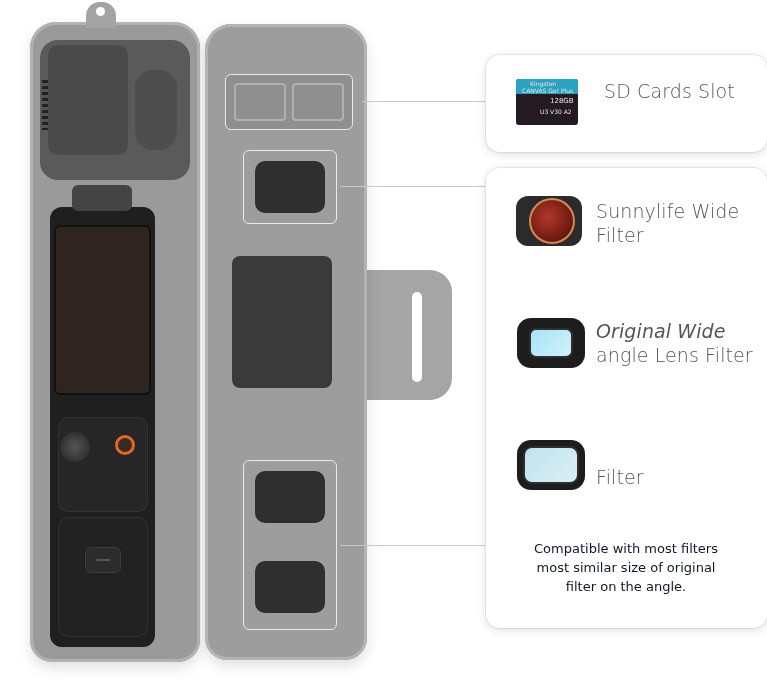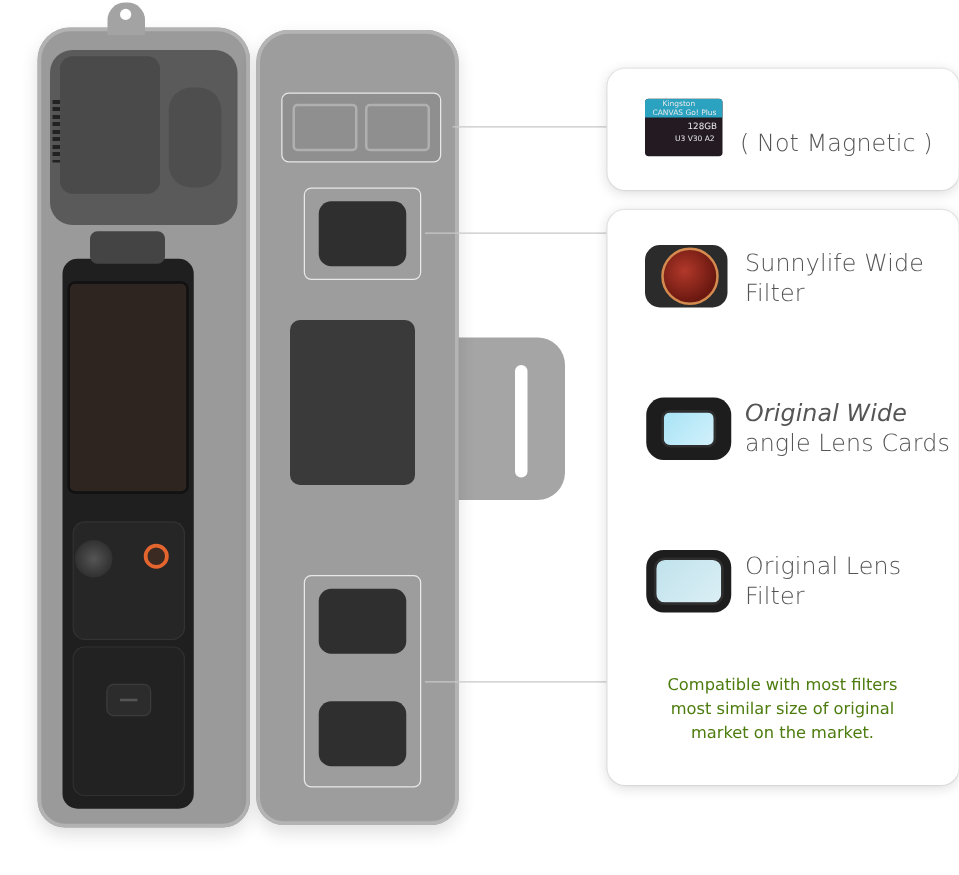--- a/index.html
+++ b/index.html
@@ -71,21 +71,21 @@
 
   
   .card {
     position: absolute; background: #ffffff; border-radius: 14px;
     box-shadow: 0 2px 10px rgba(0,0,0,0.14), 0 0 0 1px #efefef;
   }
   .card-sd { left: 486px; top: 55px; width: 281px; height: 97px; }
   .card-filters { left: 486px; top: 168px; width: 281px; height: 460px; }
 
   .label-text { position: absolute; color: #555555; font-family: "DejaVu Sans", sans-serif; font-size: 19px; line-height: 23px; font-weight: 300; letter-spacing: 0.1px; }
-  .note-text { position: absolute; color: #4d7c0f; font-size: 13px; line-height: 19px; text-align: center; }
+  .note-text { position: absolute; color: #0f172a; font-size: 13px; line-height: 19px; text-align: center; }
 
   
   .sd-icon { position: absolute; left: 30px; top: 24px; width: 62px; height: 46px; background: #231a22; border-radius: 3px; overflow: hidden; }
   .sd-icon .band { position: absolute; left: 0; top: 0; right: 0; height: 15px; background: #2aa2c0; }
   .sd-icon .txt { position: absolute; color: #e8e8e8; font-size: 6px; font-family: "DejaVu Sans", sans-serif; white-space: nowrap; }
 
   
   .nd-icon { position: absolute; width: 66px; height: 50px; border-radius: 12px; background: #2b2b2b; }
   .nd-icon .lens { position: absolute; left: 13px; top: 2px; width: 46px; height: 46px; border-radius: 50%;
     background: radial-gradient(circle at 40% 40%, #b2382a, #6a1810 70%); border: 2px solid #d58b4f; }
@@ -140,40 +140,39 @@
   <div class="leader" style="left:340px; top:545px; width:146px;"></div>
 
   <div class="card card-sd">
     <div class="sd-icon">
       <div class="band"></div>
       <span class="txt" style="left:14px; top:1px;">Kingston</span>
       <span class="txt" style="left:6px; top:8px;">CANVAS Go! Plus</span>
       <span class="txt" style="left:34px; top:18px; font-size:7px;">128GB</span>
       <span class="txt" style="left:24px; top:29px;">U3 V30 A2</span>
     </div>
-    <div class="label-text" style="left:106px; top:49px;">( Not Magnetic )</div>
+    <div class="label-text" style="left:118px; top:25px;">SD Cards Slot</div>
   </div>
 
   <div class="card card-filters">
     <div class="nd-icon" style="left:30px; top:28px;">
       <div class="lens"></div>
     </div>
     <div class="label-text" style="left:110px; top:32px;">Sunnylife Wide</div>
     <div class="label-text" style="left:110px; top:56px;">Filter</div>
 
     <div class="rect-icon" style="left:31px; top:150px;">
       <div class="glass"></div>
     </div>
     <div class="label-text" style="left:110px; top:152px;font-style:italic;">Original Wide</div>
-    <div class="label-text" style="left:110px; top:176px;">angle Lens Cards</div>
+    <div class="label-text" style="left:110px; top:176px;">angle Lens Filter</div>
 
     <div class="rect-icon orig" style="left:31px; top:272px;">
       <div class="glass"></div>
     </div>
-    <div class="label-text" style="left:110px; top:274px;">Original Lens</div>
     <div class="label-text" style="left:110px; top:298px;">Filter</div>
 
     <div class="note-text" style="left:20px; top:371px; width:240px;">Compatible with most filters</div>
     <div class="note-text" style="left:20px; top:390px; width:240px;">most similar size of original</div>
-    <div class="note-text" style="left:20px; top:409px; width:240px;">market on the market.</div>
+    <div class="note-text" style="left:20px; top:409px; width:240px;">filter on the angle.</div>
   </div>
 
 </div>
 
 </body></html>

